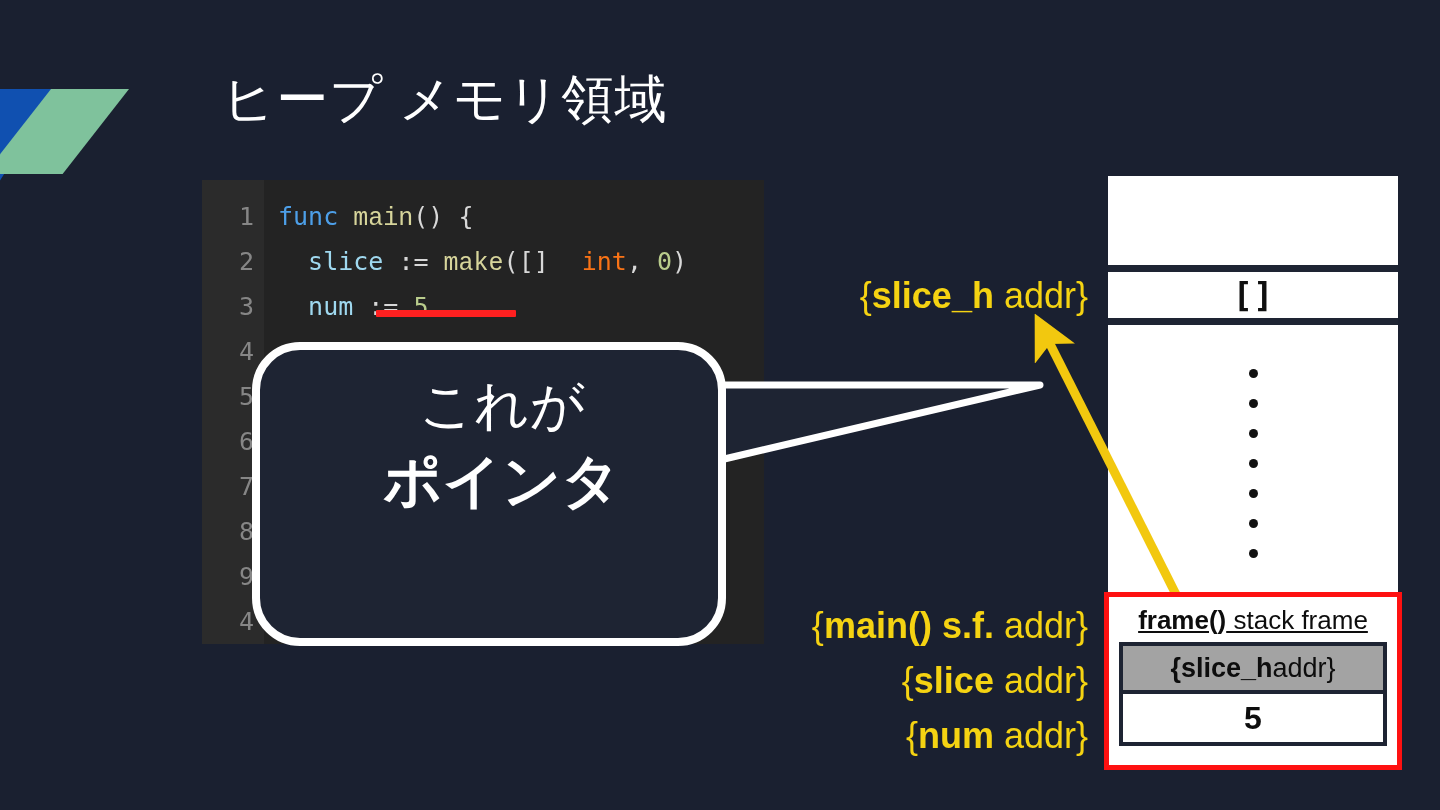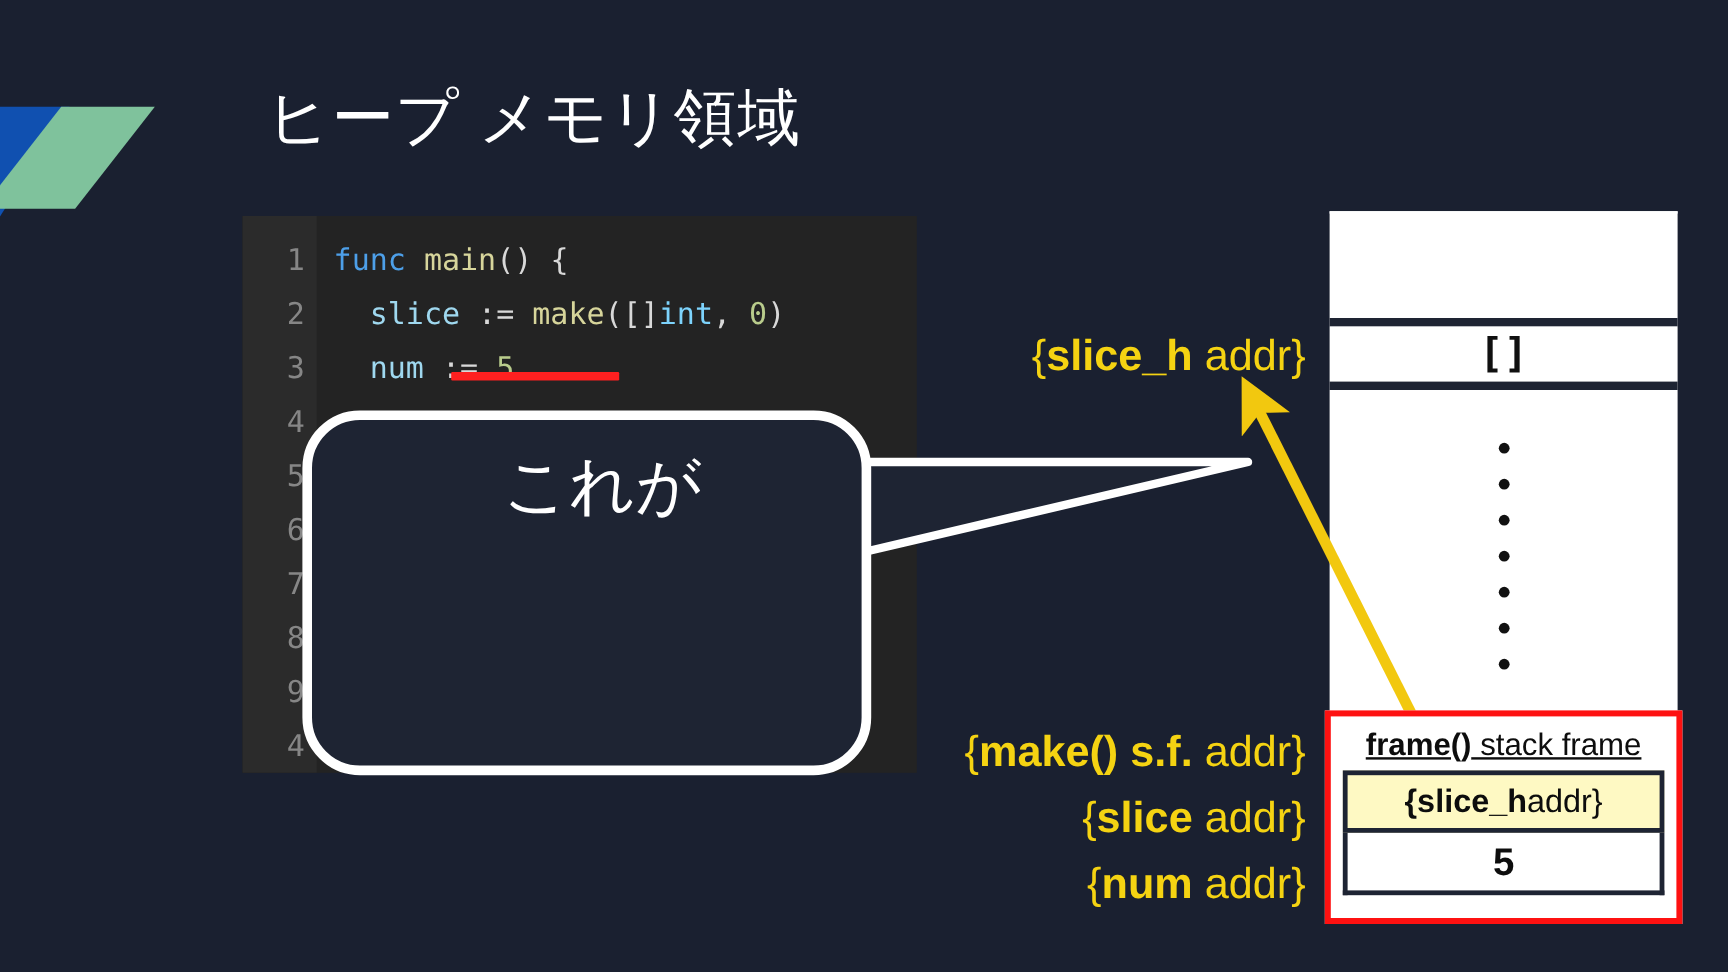--- a/index.html
+++ b/index.html
@@ -40,23 +40,23 @@
     padding:14px 10px 0 0;
     box-sizing:border-box;
   }
   .gutter div{height:45px;line-height:45px;}
   .codelines{
     flex:1;padding:14px 0 0 14px;box-sizing:border-box;
     position:relative;
   }
   .codelines .ln{height:45px;line-height:45px;white-space:pre;color:#d4d4d4;}
   .t-kw{color:#4d9fe8;}
-  .t-fn{color:#d7d59b;}
+  .t-fn{color:#d7d59b;font-family:Liberation Mono, monospace;}
   .t-var{color:#9fd8ef;}
-  .t-type{color:#7dd3fc;}
+  .t-type{color:#f97316;margin-left:33px;}
   .t-num{color:#b9cc8c;}
   .t-pun{color:#d8d8d8;}
   .underline-red{
     position:absolute;left:112px;top:130px;
     width:140px;height:7px;background:#fe2020;border-radius:1px;
   }
 
   
   .bubble-wrap{position:absolute;left:250px;top:340px;width:830px;height:310px;}
   .bubble-text{
@@ -121,21 +121,21 @@
   }
   .frame-title b{font-weight:700;}
   .frame-title span{font-weight:400;}
   .frame-cell{
     border:4px solid #1e2433;
     box-sizing:border-box;
     height:52px;
     display:flex;align-items:center;justify-content:center;
     font-size:27px;color:#0d0d0d;
   }
-  .frame-cell.hl{background:#fef9c3;border-bottom-width:4px;}
+  .frame-cell.hl{background:#a3a3a3;border-bottom-width:4px;}
   .frame-cell.hl b{font-weight:700;}
   .frame-cell.hl span{font-weight:400;}
   .frame-cell.val{border-top:none;font-weight:700;font-size:32px;}
 
   svg{display:block;}
 </style>
 </head>
 <body>
 
 <div class="slide">
@@ -181,28 +181,29 @@
     <svg width="830" height="310" viewBox="0 0 830 310" aria-hidden="true">
       <path d="M 470,45
                L 790,45
                L 470,120
                Z" fill="#1e2433" stroke="#ffffff" stroke-width="7" stroke-linejoin="round"></path>
       <rect x="6" y="6" width="466" height="296" rx="44" ry="44" fill="#1e2433" stroke="#ffffff" stroke-width="8"></rect>
     </svg>
   </div>
   <div class="bubble-text">
     <div class="bubble-line1">これが</div>
+    <div class="bubble-line2">ポインタ</div>
   </div>
 
   <div class="addr" id="addr-slice-h">
     <span>{</span><b>slice_h</b><span> addr</span><span>}</span>
   </div>
 
   <div class="addr" id="addr-main-sf">
-    <span>{</span><b>make() s.f.</b><span> addr</span><span>}</span>
+    <span>{</span><b>main() s.f.</b><span> addr</span><span>}</span>
   </div>
   <div class="addr" id="addr-slice">
     <span>{</span><b>slice</b><span> addr</span><span>}</span>
   </div>
   <div class="addr" id="addr-num">
     <span>{</span><b>num</b><span> addr</span><span>}</span>
   </div>
 
   <div class="mem">
     <div class="mem-cell mem-top"></div>

